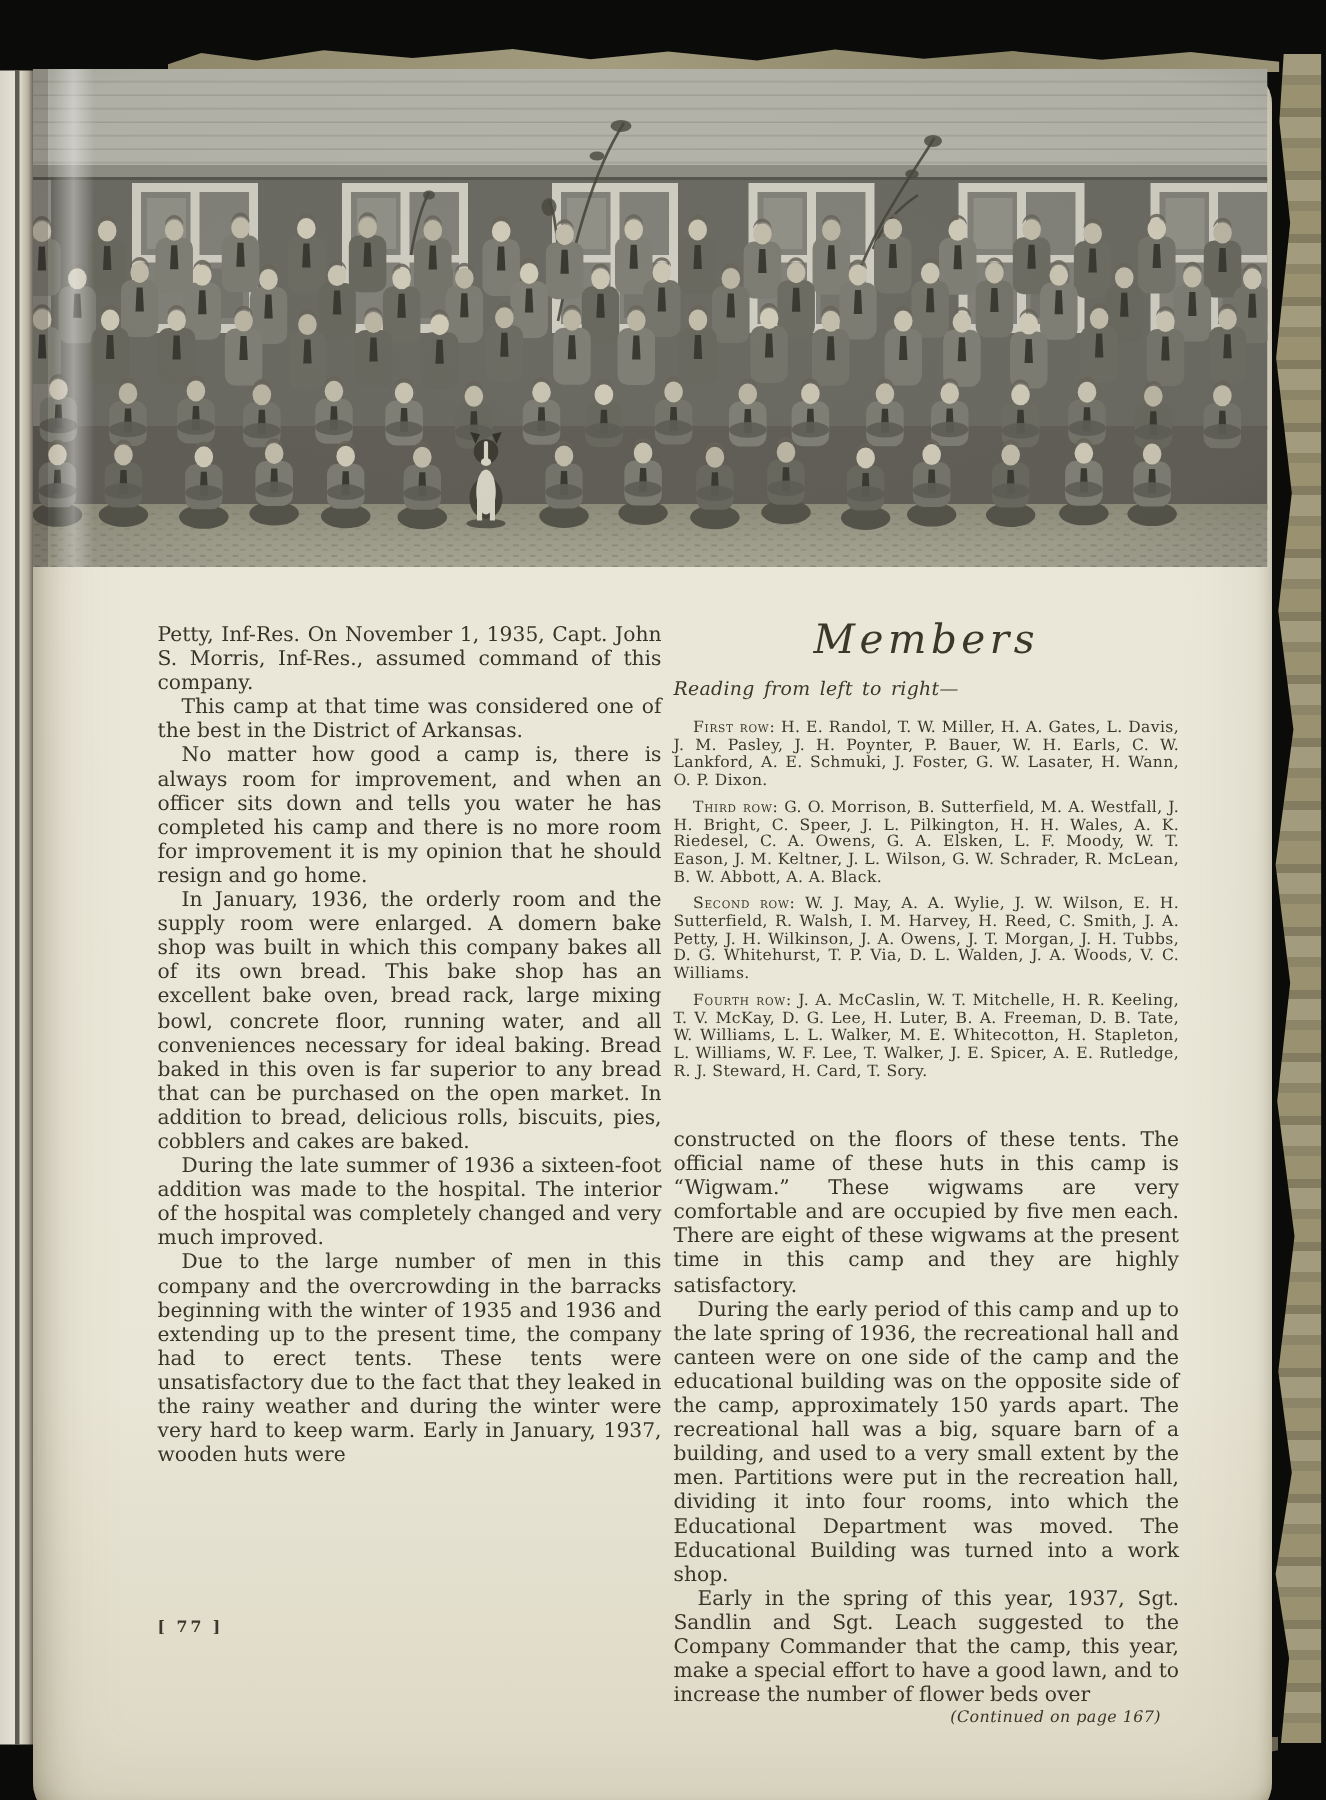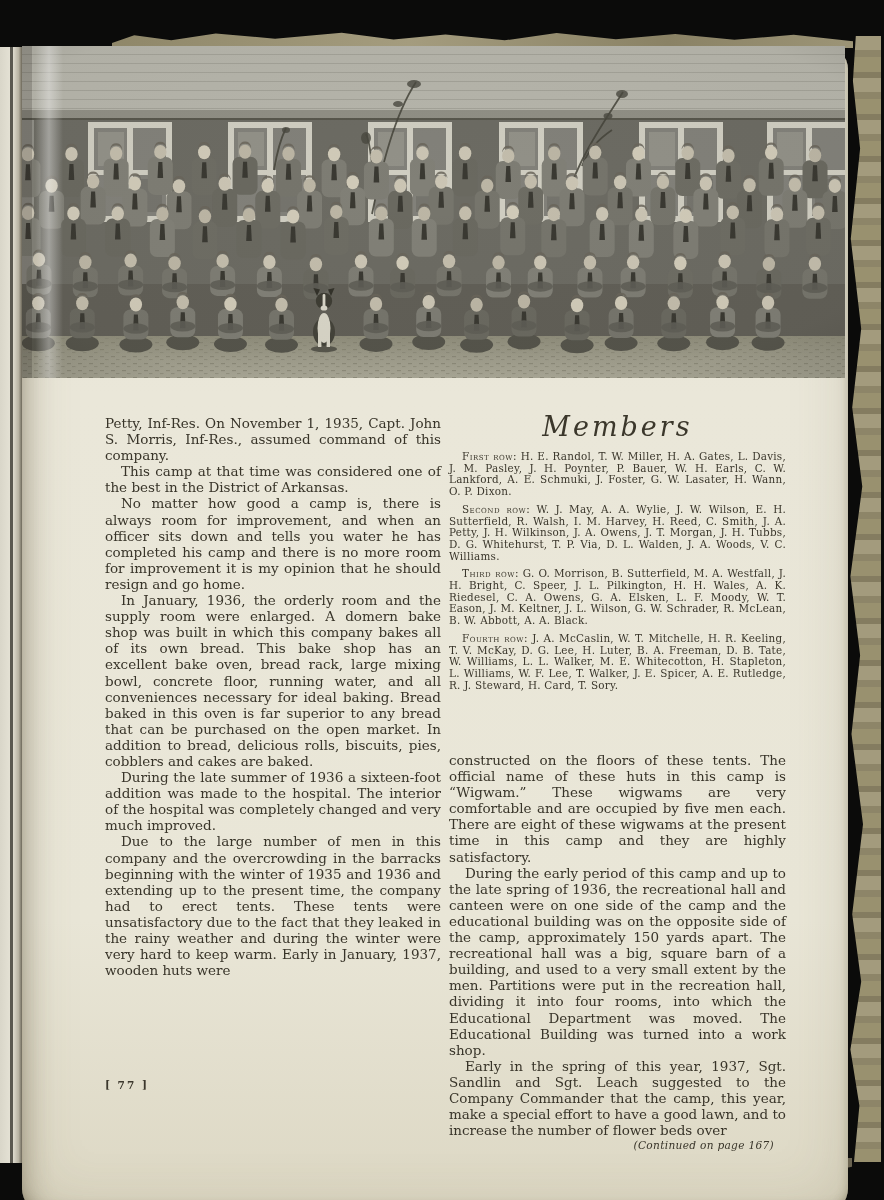--- a/index.html
+++ b/index.html
@@ -563,23 +563,24 @@
       <p class="body-p flush">Petty, Inf-Res.  On November 1, 1935, Capt. John S. Morris, Inf-Res., assumed command of this company.</p>
       <p class="body-p">This camp at that time was considered one of the best in the District of Arkansas.</p>
       <p class="body-p">No matter how good a camp is, there is always room for improvement, and when an officer sits down and tells you water he has completed his camp and there is no more room for improvement it is my opinion that he should resign and go home.</p>
       <p class="body-p">In January, 1936, the orderly room and the supply room were enlarged.  A domern bake shop was built in which this company bakes all of its own bread.  This bake shop has an excellent bake oven, bread rack, large mixing bowl, concrete floor, running water, and all conveniences necessary for ideal baking.  Bread baked in this oven is far superior to any bread that can be purchased on the open market.  In addition to bread, delicious rolls, biscuits, pies, cobblers and cakes are baked.</p>
       <p class="body-p">During the late summer of 1936 a sixteen-foot addition was made to the hospital.  The interior of the hospital was completely changed and very much improved.</p>
       <p class="body-p">Due to the large number of men in this company and the overcrowding in the barracks beginning with the winter of 1935 and 1936 and extending up to the present time, the company had to erect tents.  These tents were unsatisfactory due to the fact that they leaked in the rainy weather and during the winter were very hard to keep warm.  Early in January, 1937, wooden huts were</p>
     </div>
 
     <div class="col col-right-top">
       <h2 class="members-title">Members</h2>
+      <p class="members-subtitle">Reading from left to right—</p>
       <p class="member-p"><span class="row-label">First row:</span> <span>H. E. Randol, T. W. Miller, H. A. Gates, L. Davis, J. M. Pasley, J. H. Poynter, P. Bauer, W. H. Earls, C. W. Lankford, A. E. Schmuki, J. Foster, G. W. Lasater, H. Wann, O. P. Dixon.</span></p>
+      <p class="member-p"><span class="row-label">Third row:</span> <span>G. O. Morrison, B. Sutterfield, M. A. Westfall, J. H. Bright, C. Speer, J. L. Pilkington, H. H. Wales, A. K. Riedesel, C. A. Owens, G. A. Elsken, L. F. Moody, W. T. Eason, J. M. Keltner, J. L. Wilson, G. W. Schrader, R. McLean, B. W. Abbott, A. A. Black.</span></p>
       <p class="member-p"><span class="row-label">Second row:</span> <span>W. J. May, A. A. Wylie, J. W. Wilson, E. H. Sutterfield, R. Walsh, I. M. Harvey, H. Reed, C. Smith, J. A. Petty, J. H. Wilkinson, J. A. Owens, J. T. Morgan, J. H. Tubbs, D. G. Whitehurst, T. P. Via, D. L. Walden, J. A. Woods, V. C. Williams.</span></p>
-      <p class="member-p"><span class="row-label">Third row:</span> <span>G. O. Morrison, B. Sutterfield, M. A. Westfall, J. H. Bright, C. Speer, J. L. Pilkington, H. H. Wales, A. K. Riedesel, C. A. Owens, G. A. Elsken, L. F. Moody, W. T. Eason, J. M. Keltner, J. L. Wilson, G. W. Schrader, R. McLean, B. W. Abbott, A. A. Black.</span></p>
       <p class="member-p"><span class="row-label">Fourth row:</span> <span>J. A. McCaslin, W. T. Mitchelle, H. R. Keeling, T. V. McKay, D. G. Lee, H. Luter, B. A. Freeman, D. B. Tate, W. Williams, L. L. Walker, M. E. Whitecotton, H. Stapleton, L. Williams, W. F. Lee, T. Walker, J. E. Spicer, A. E. Rutledge, R. J. Steward, H. Card, T. Sory.</span></p>
     </div>
 
     <div class="col col-right-bottom">
       <p class="body-p flush">constructed on the floors of these tents.  The official name of these huts in this camp is “Wigwam.”  These wigwams are very comfortable and are occupied by five men each.  There are eight of these wigwams at the present time in this camp and they are highly satisfactory.</p>
       <p class="body-p">During the early period of this camp and up to the late spring of 1936, the recreational hall and canteen were on one side of the camp and the educational building was on the opposite side of the camp, approximately 150 yards apart.  The recreational hall was a big, square barn of a building, and used to a very small extent by the men.  Partitions were put in the recreation hall, dividing it into four rooms, into which the Educational Department was moved.  The Educational Building was turned into a work shop.</p>
       <p class="body-p">Early in the spring of this year, 1937, Sgt. Sandlin and Sgt. Leach suggested to the Company Commander that the camp, this year, make a special effort to have a good lawn, and to increase the number of flower beds over</p>
       <p class="continued">(Continued on page 167)</p>
     </div>
 

